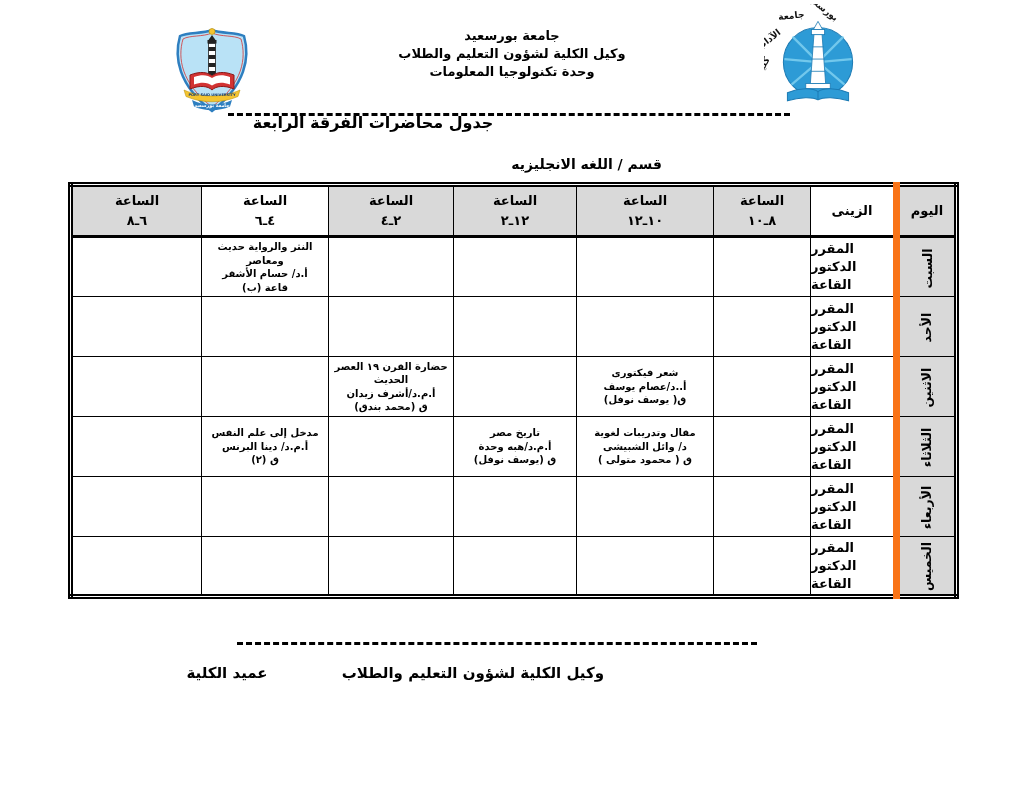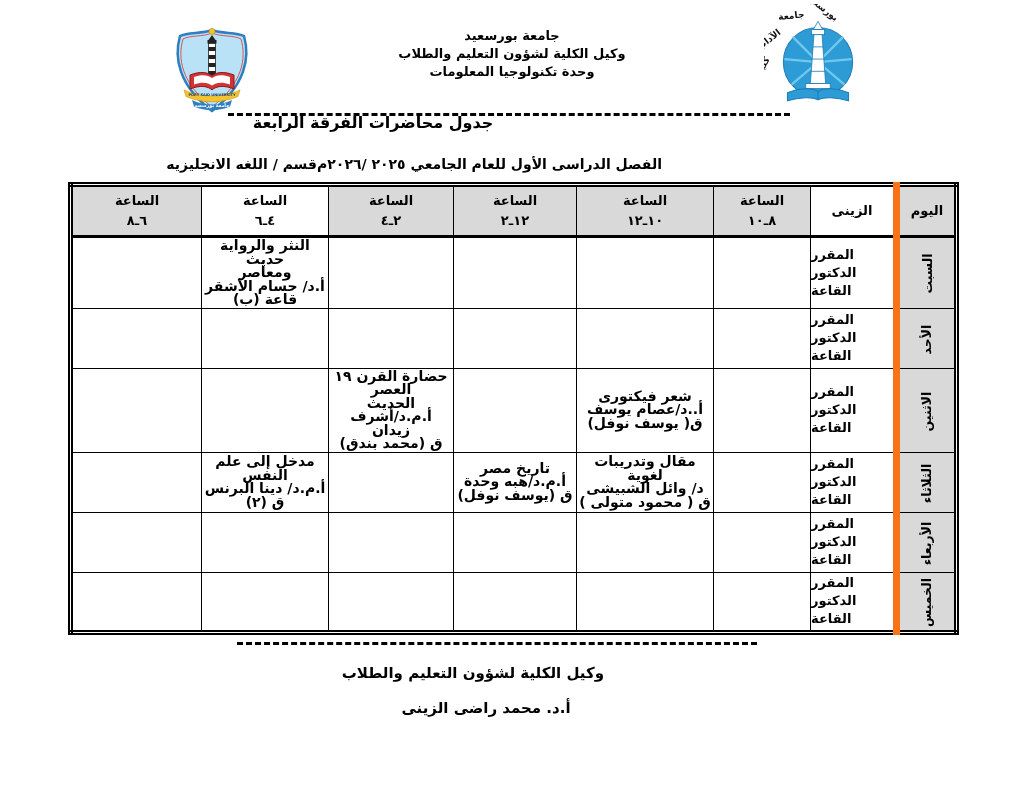--- a/index.html
+++ b/index.html
@@ -31,21 +31,21 @@
   .schedule thead th { background:#d9d9d9; font-size:13px; height:52px;
     border-bottom:3px solid #000; line-height:1.55; }
   .schedule thead th.white-bg { background:#fff; }
   .schedule tbody tr { height:60px; }
   .schedule .day-col { border-left:7px solid #f97316; border-right:3px solid #000; }
   .schedule td.day { background:#d9d9d9; }
   .schedule td.day span { display:inline-block; transform:rotate(-90deg);
     white-space:nowrap; font-size:12.5px; }
   .schedule td.info { font-size:13px; text-align:left; padding-right:10px;
     line-height:18px; white-space:pre-line;margin-left:40px; }
-  .schedule td.slot { font-size:14px; line-height:13.5px; white-space:pre-line; padding:1px; }
+  .schedule td.slot { font-size:10px; line-height:13.5px; white-space:pre-line; padding:1px; }
   
   .sig { position:absolute; text-align:center; font-weight:bold; font-size:15px; white-space:nowrap; }
   .sig .name { margin-top:17px; }
   .sig-right { top:664px; left:368px; width:236px; }
   .sig-left  { top:664px; left:120px; width:214px; }
 </style>
 </head>
 <body>
 
 <div class="page">
@@ -111,21 +111,20 @@
     <div>جامعة بورسعيد</div>
     <div>وكيل الكلية لشؤون التعليم والطلاب</div>
     <div>وحدة تكنولوجيا المعلومات</div>
   </div>
 
   <div class="dash dash-top"></div>
 
   <div class="doc-title">جدول محاضرات الفرقة الرابعة</div>
 
   <div class="subtitle">
-    <span>الفصل الدراسى الأول للعام الجامعي ٢٠٢٥ /٢٠٢٦م</span>
     <span>قسم / اللغه الانجليزيه</span>
   </div>
 
   <table class="schedule">
     <colgroup>
       <col style="width:60px">
         <col style="width:86px">
         <col style="width:97px">
       <col style="width:137px">
         <col style="width:123px">
@@ -250,18 +249,18 @@
           <td class="slot"></td>
           <td class="slot"></td>
         </tr>
       </tbody>
   </table>
 
   <div class="dash dash-bottom"></div>
 
   <div class="sig sig-right">
     <div>وكيل الكلية لشؤون التعليم والطلاب</div>
-    <div class="name">أ.د. محمد راضى الزينى</div>
   </div>
   <div class="sig sig-left">
+    <div>عميد  الكلية</div>
   </div>
 
 </div>
 
 </body></html>

